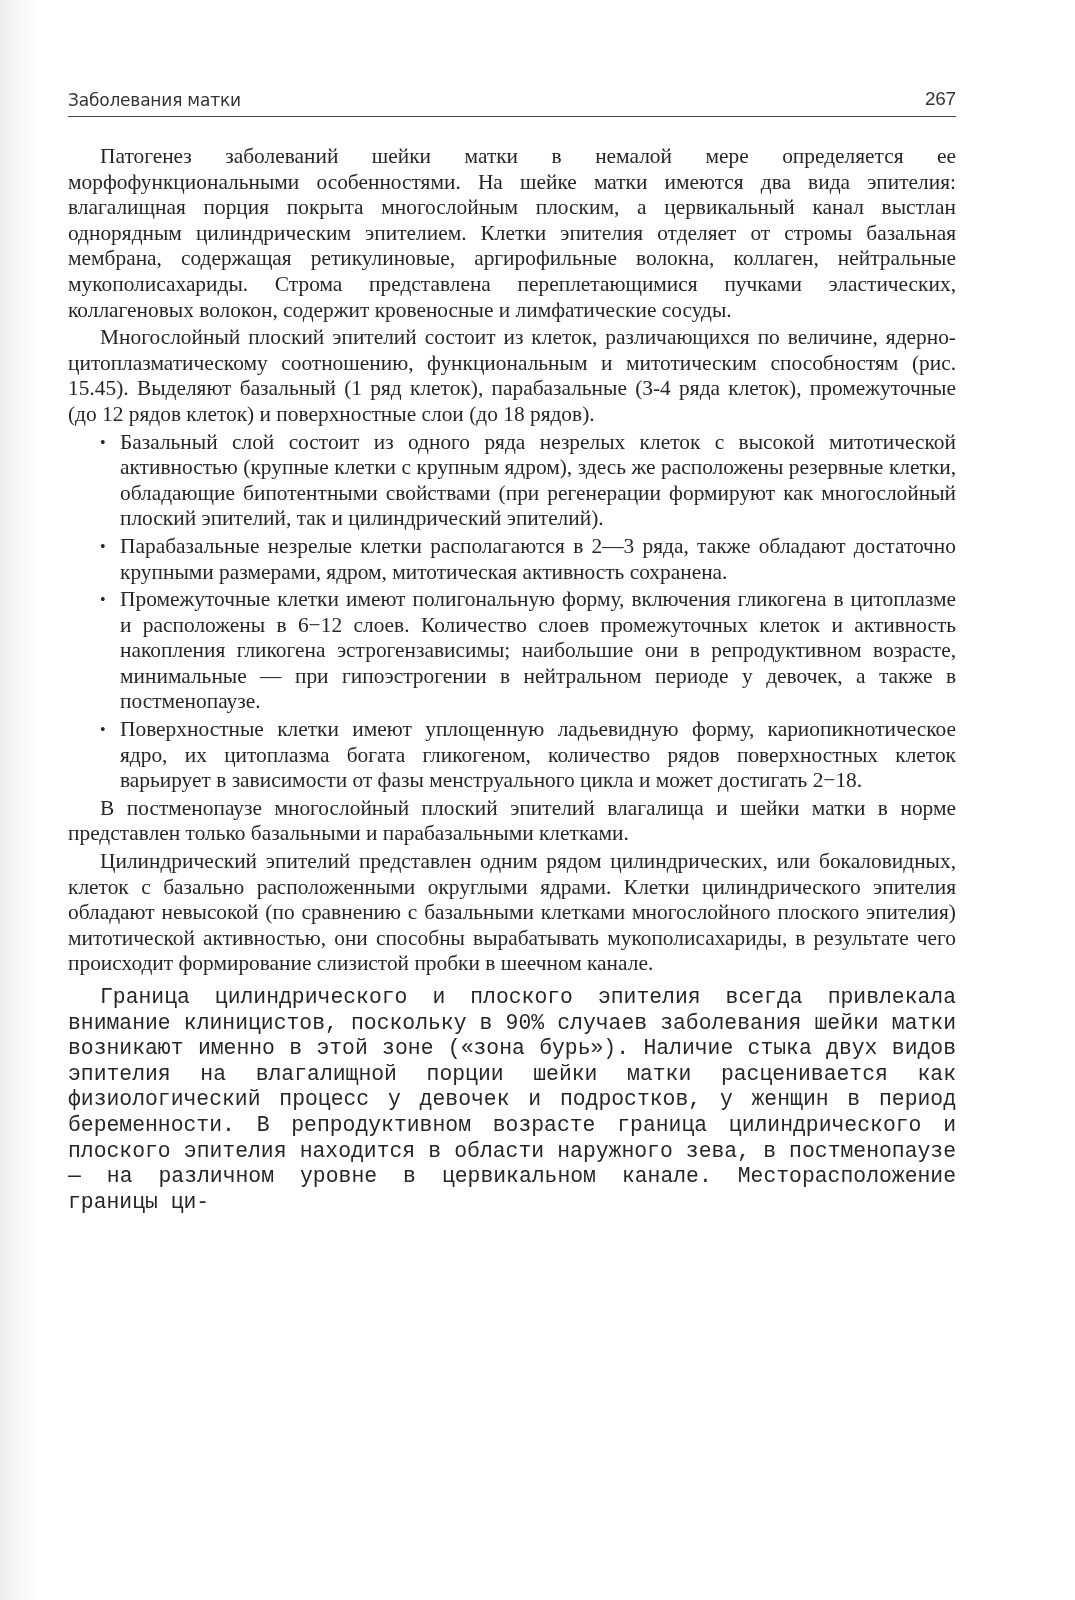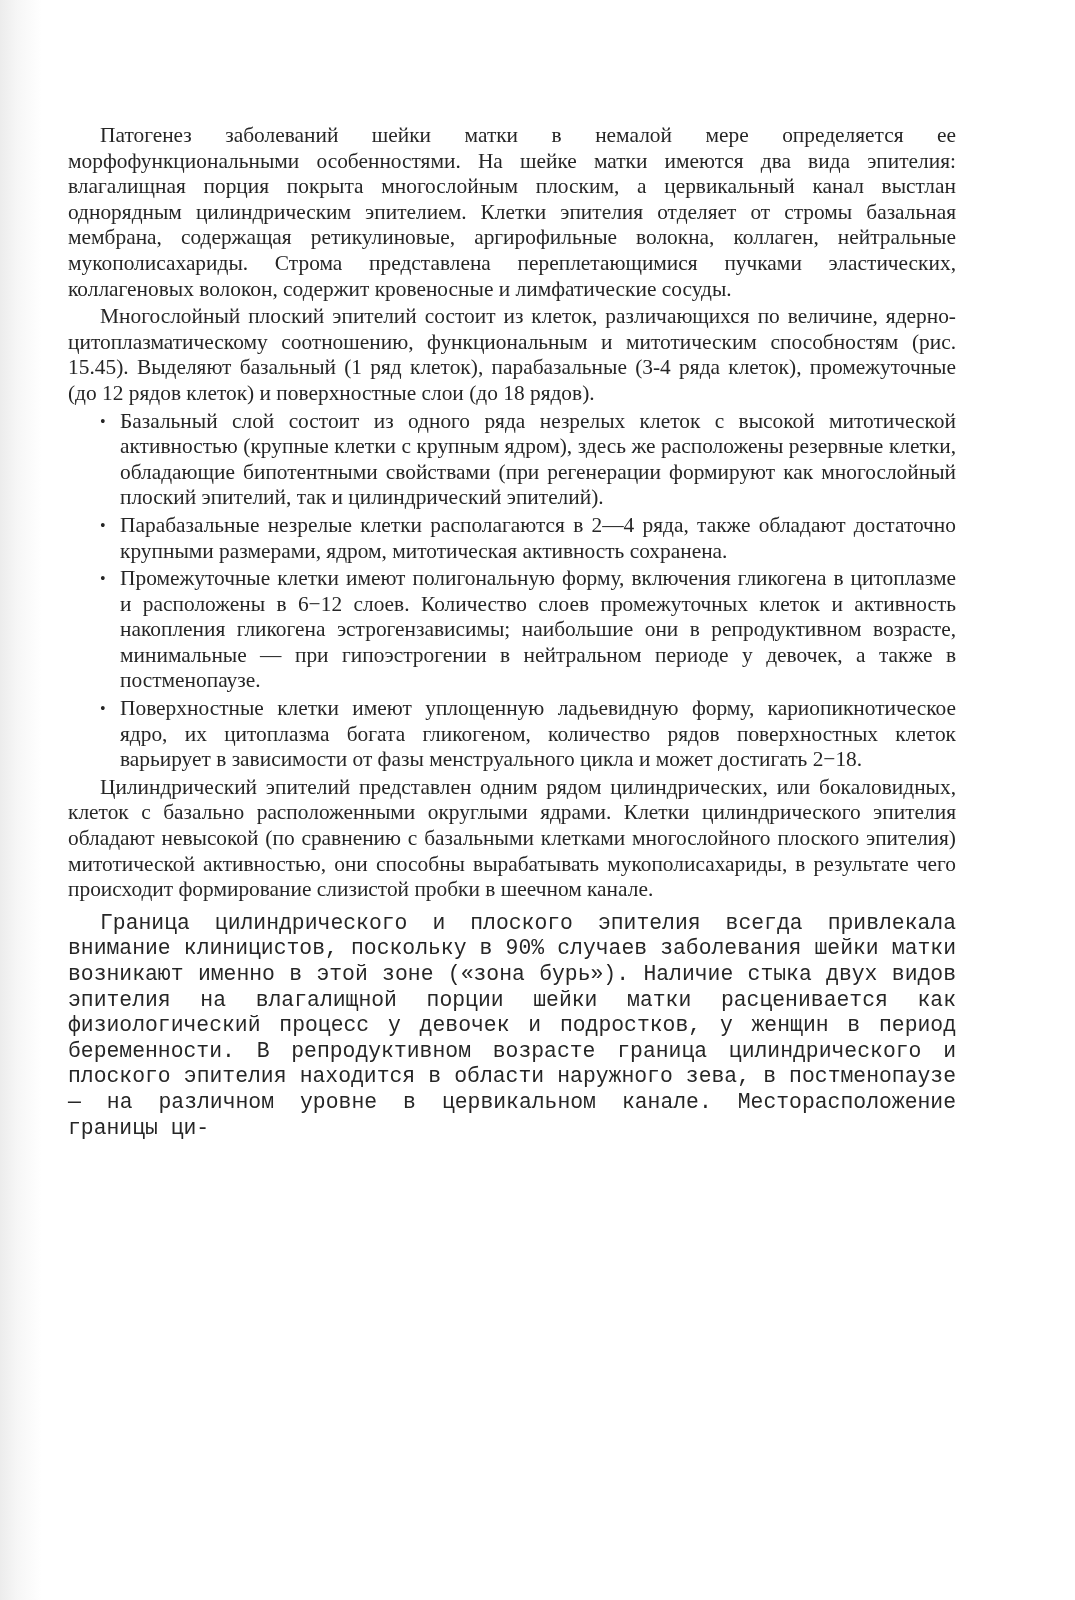--- a/index.html
+++ b/index.html
@@ -20,61 +20,66 @@
     display: flex; justify-content: space-between; align-items: flex-end;
     font-family: "DejaVu Sans", sans-serif;
     font-size: 17px; color: #333;
     padding-bottom: 6px;
     border-bottom: 1.5px solid #444;
     height: 24px;
     letter-spacing: -0.2px;
   }
   .running-head .page-num { font-family: "Liberation Sans", sans-serif; font-size: 19px; }
   .body-text {
-    margin-top: 37px;
+    margin-top: 27px;
     font-family: "Liberation Serif", serif;
     font-size: 21.4px;
     line-height: 25.6px;
     text-align: justify;
     color: #262626;
   }
   .body-text p { margin: 0 0 2px 0; text-indent: 32px; hyphens: manual; }
   .body-text ul { list-style: none; margin: 0 0 2px 0; padding: 0; }
   .body-text li { position: relative; padding-left: 52px; margin: 0 0 2px 0; }
   .body-text li .bullet {
     position: absolute; left: 32px; top: 0; font-size: 16px;
   }
   .extra-gap { margin-top: 8px !important; font-family: Liberation Mono, monospace; }
 </style>
 </head>
 <body>
 
 <div class="left-shadow"></div>
 
 <div class="page">
+  <div class="running-head">
+    <span>Заболевания матки</span>
+    <span class="page-num">267</span>
+  </div>
 
   <div class="body-text">
     <p>Патогенез заболеваний шейки матки в немалой мере определяется ее морфофункциональными особенностями. На шейке матки имеются два вида эпителия: влагалищная порция покрыта многослойным плоским, а цервикальный канал выстлан однорядным цилиндрическим эпителием. Клетки эпителия отделяет от стромы базальная мембрана, содержащая ретикулиновые, аргирофильные волокна, коллаген, нейтральные мукополисахариды. Строма представлена переплетающимися пучками эластических, коллагеновых волокон, содержит кровеносные и лимфатические сосуды.</p>
     <p>Многослойный плоский эпителий состоит из клеток, различающихся по величине, ядерно-цитоплазматическому соотношению, функциональным и митотическим способностям (рис. 15.45). Выделяют базальный (1 ряд клеток), парабазальные (3-4 ряда клеток), промежуточные (до 12 рядов клеток) и поверхностные слои (до 18 рядов).</p>
 
     <ul>
       <li>
         <span class="bullet">•</span>
         <span>Базальный слой состоит из одного ряда незрелых клеток с высокой митотической активностью (крупные клетки с крупным ядром), здесь же расположены резервные клетки, обладающие бипотентными свойствами (при регенерации формируют как многослойный плоский эпителий, так и цилиндрический эпителий).</span>
       </li>
       <li>
         <span class="bullet">•</span>
-        <span>Парабазальные незрелые клетки располагаются в 2—4 ряда, также обладают достаточно крупными размерами, ядром, митотическая активность сохранена.</span>
+        <span>Парабазальные незрелые клетки располагаются в 2—3 ряда, также обладают достаточно крупными размерами, ядром, митотическая активность сохранена.</span>
       </li>
       <li>
         <span class="bullet">•</span>
         <span>Промежуточные клетки имеют полигональную форму, включения гликогена в цитоплазме и расположены в 6−12 слоев. Количество слоев промежуточных клеток и активность накопления гликогена эстрогензависимы; наибольшие они в репродуктивном возрасте, минимальные — при гипоэстрогении в нейтральном периоде у девочек, а также в постменопаузе.</span>
       </li>
       <li>
         <span class="bullet">•</span>
         <span>Поверхностные клетки имеют уплощенную ладьевидную форму, кариопикнотическое ядро, их цитоплазма богата гликогеном, количество рядов поверхностных клеток варьирует в зависимости от фазы менструального цикла и может достигать 2−18.</span>
       </li>
     </ul>
 
+    <p>В постменопаузе многослойный плоский эпителий влагалища и шейки матки в норме представлен только базальными и парабазальными клетками.</p>
     <p>Цилиндрический эпителий представлен одним рядом цилиндрических, или бокаловидных, клеток с базально расположенными округлыми ядрами. Клетки цилиндрического эпителия обладают невысокой (по сравнению с базальными клетками многослойного плоского эпителия) митотической активностью, они способны вырабатывать мукополисахариды, в результате чего происходит формирование слизистой пробки в шеечном канале.</p>
     <p class="extra-gap">Граница цилиндрического и плоского эпителия всегда привлекала внимание клиницистов, поскольку в 90% случаев заболевания шейки матки возникают именно в этой зоне («зона бурь»). Наличие стыка двух видов эпителия на влагалищной порции шейки матки расценивается как физиологический процесс у девочек и подростков, у женщин в период беременности. В репродуктивном возрасте граница цилиндрического и плоского эпителия находится в области наружного зева, в постменопаузе — на различном уровне в цервикальном канале. Месторасположение границы ци-</p>
   </div>
 </div>
 
 </body></html>

